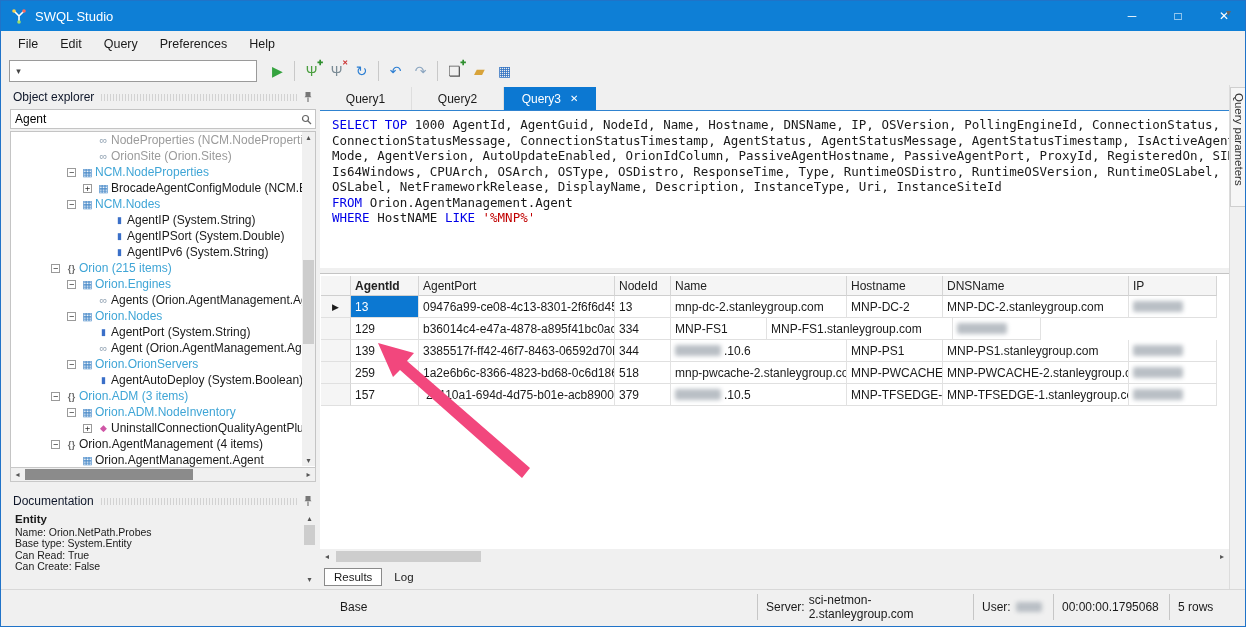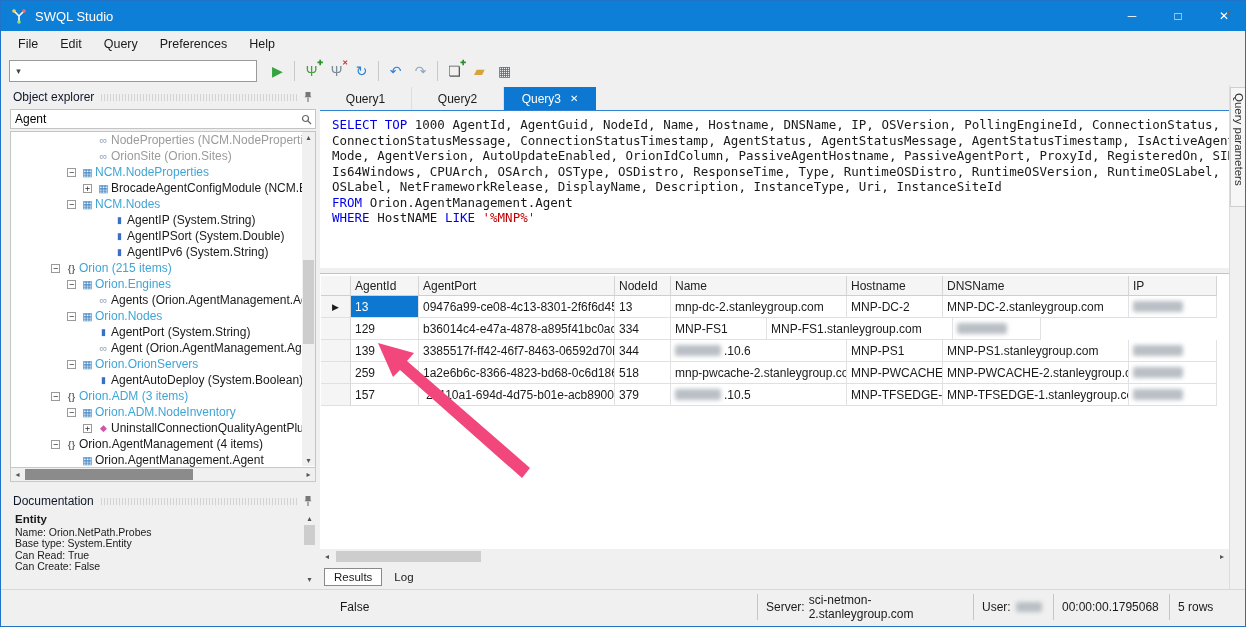--- a/index.html
+++ b/index.html
@@ -346,21 +346,21 @@
     </div>
   </div>
 <span class="tab-overflow">▾</span>
 <div class="editor" id="sql"><div class="codeline"><span class="tok-k" style="color: rgb(0, 0, 232);">SELECT</span><span> </span><span class="tok-k" style="color: rgb(0, 0, 232);">TOP</span><span> 1000 AgentId, AgentGuid, NodeId, Name, Hostname, DNSName, IP, OSVersion, PollingEngineId, ConnectionStatus,</span></div><div class="codeline"><span>ConnectionStatusMessage, ConnectionStatusTimestamp, AgentStatus, AgentStatusMessage, AgentStatusTimestamp, IsActiveAgent,</span></div><div class="codeline"><span>Mode, AgentVersion, AutoUpdateEnabled, OrionIdColumn, PassiveAgentHostname, PassiveAgentPort, ProxyId, RegisteredOn, SID,</span></div><div class="codeline"><span>Is64Windows, CPUArch, OSArch, OSType, OSDistro, ResponseTime, Type, RuntimeOSDistro, RuntimeOSVersion, RuntimeOSLabel,</span></div><div class="codeline"><span>OSLabel, NetFrameworkRelease, DisplayName, Description, InstanceType, Uri, InstanceSiteId</span></div><div class="codeline"><span class="tok-k" style="color: rgb(0, 0, 232);">FROM</span><span> Orion.AgentManagement.Agent</span></div><div class="codeline"><span class="tok-k" style="color: rgb(0, 0, 232);">WHERE</span><span> HostNAME </span><span class="tok-k" style="color: rgb(0, 0, 232);">LIKE</span><span> </span><span class="tok-s" style="color: rgb(192, 0, 0);">'%MNP%'</span></div></div>
 <div class="vsplit"></div>
 
 <div class="results">
   <div class="grid" id="grid">
       <div class="grow ghead">
         <div class="gcell rowsel" style="width: 30px;"></div>
-        <div class="gcell" style="width: 68px;">AgentId</div>
+        <div class="gcell" style="width: 68px; font-weight: bold;">AgentId</div>
         <div class="gcell" style="width: 196px;">AgentPort</div>
         <div class="gcell" style="width: 56px;">NodeId</div>
         <div class="gcell" style="width: 176px;">Name</div>
         <div class="gcell" style="width: 96px;">Hostname</div>
         <div class="gcell" style="width: 186px;">DNSName</div>
         <div class="gcell" style="width: 88px;">IP</div>
       </div>
       <div class="grow">
         <div class="gcell rowsel" style="width: 30px;">
           <span style="font-size: 9px;">▶</span>
@@ -494,21 +494,21 @@
   <span class="btab active">Results</span>
   <span class="btab">Log</span>
 </div>
 
 <div class="rightline"></div>
 <div class="qparams">
   <span>Query parameters</span>
 </div>
 
 <div class="statusbar">
-  <div class="cell" style="margin-left:331px">False</div>
+  <div class="cell" style="margin-left:331px">Base</div>
   <div style="flex:1"></div>
   <div class="cell sep-l" style="width:216px">
     <span style="margin-right:4px">Server:</span>
     <span>sci-netmon-2.stanleygroup.com</span>
   </div>
   <div class="cell sep-l" style="width:80px">
     <span>User:</span>
     <span class="blur usr"></span>
   </div>
   <div class="cell sep-l" style="width:116px">00:00:00.1795068</div>

